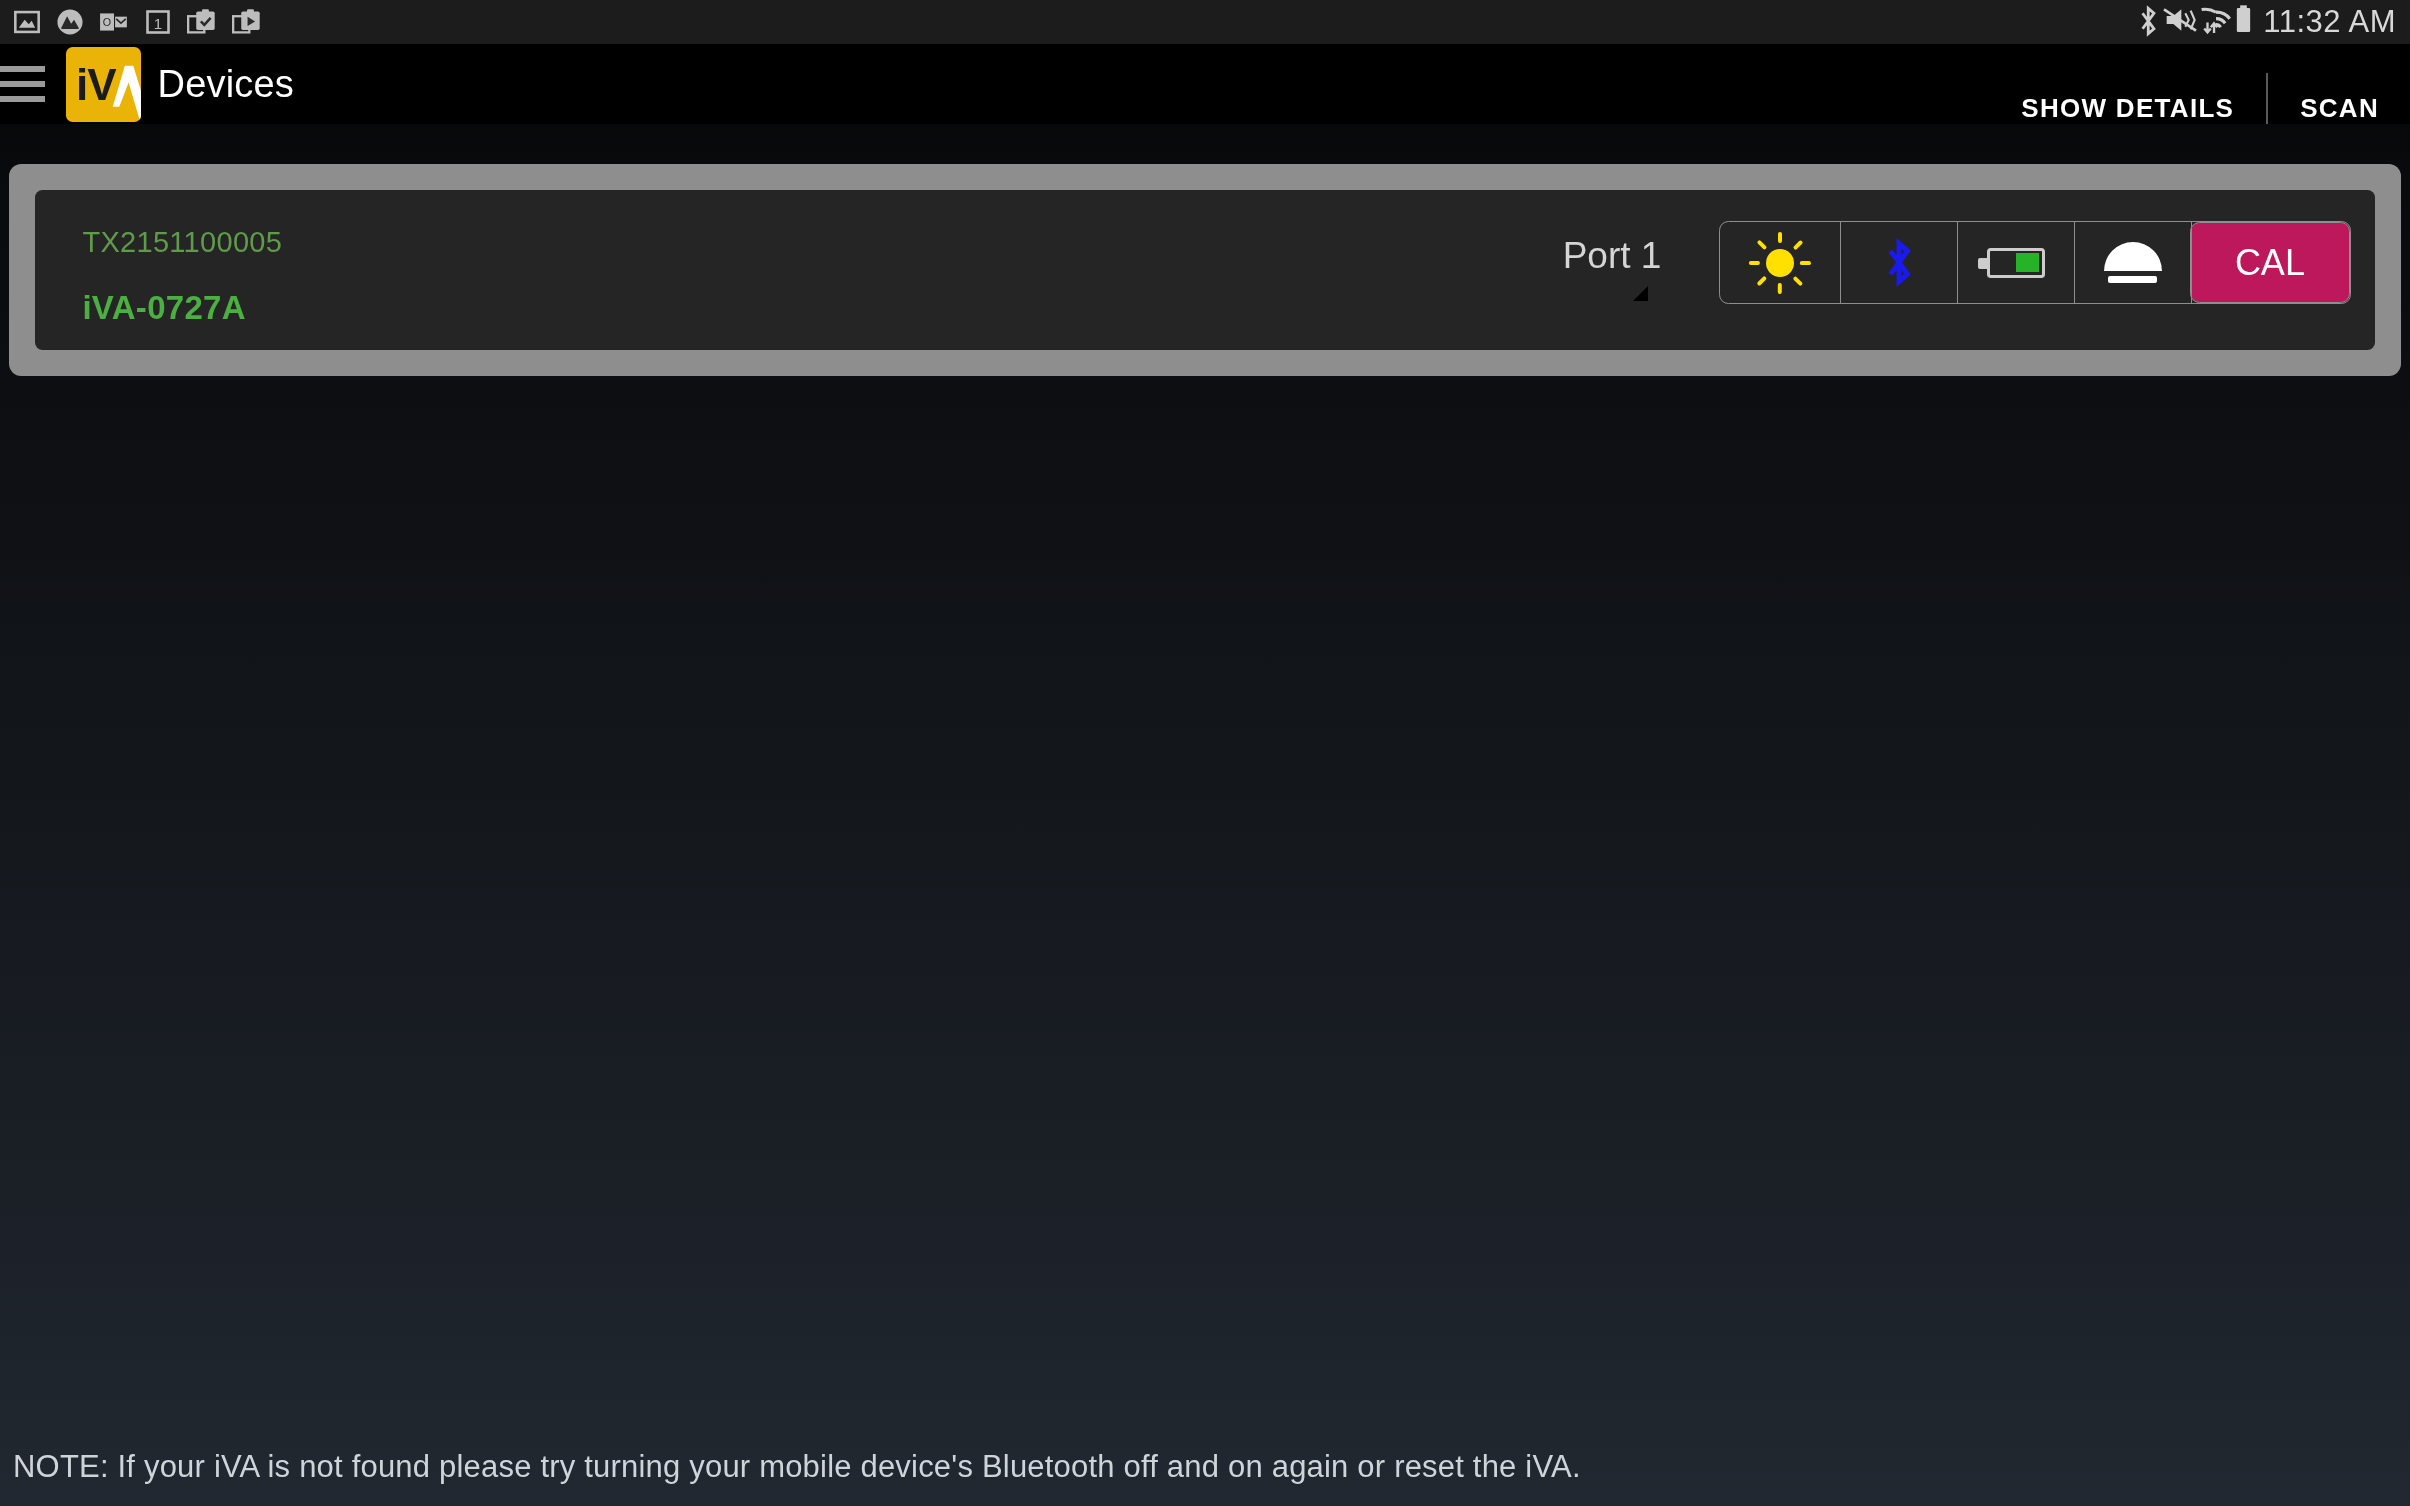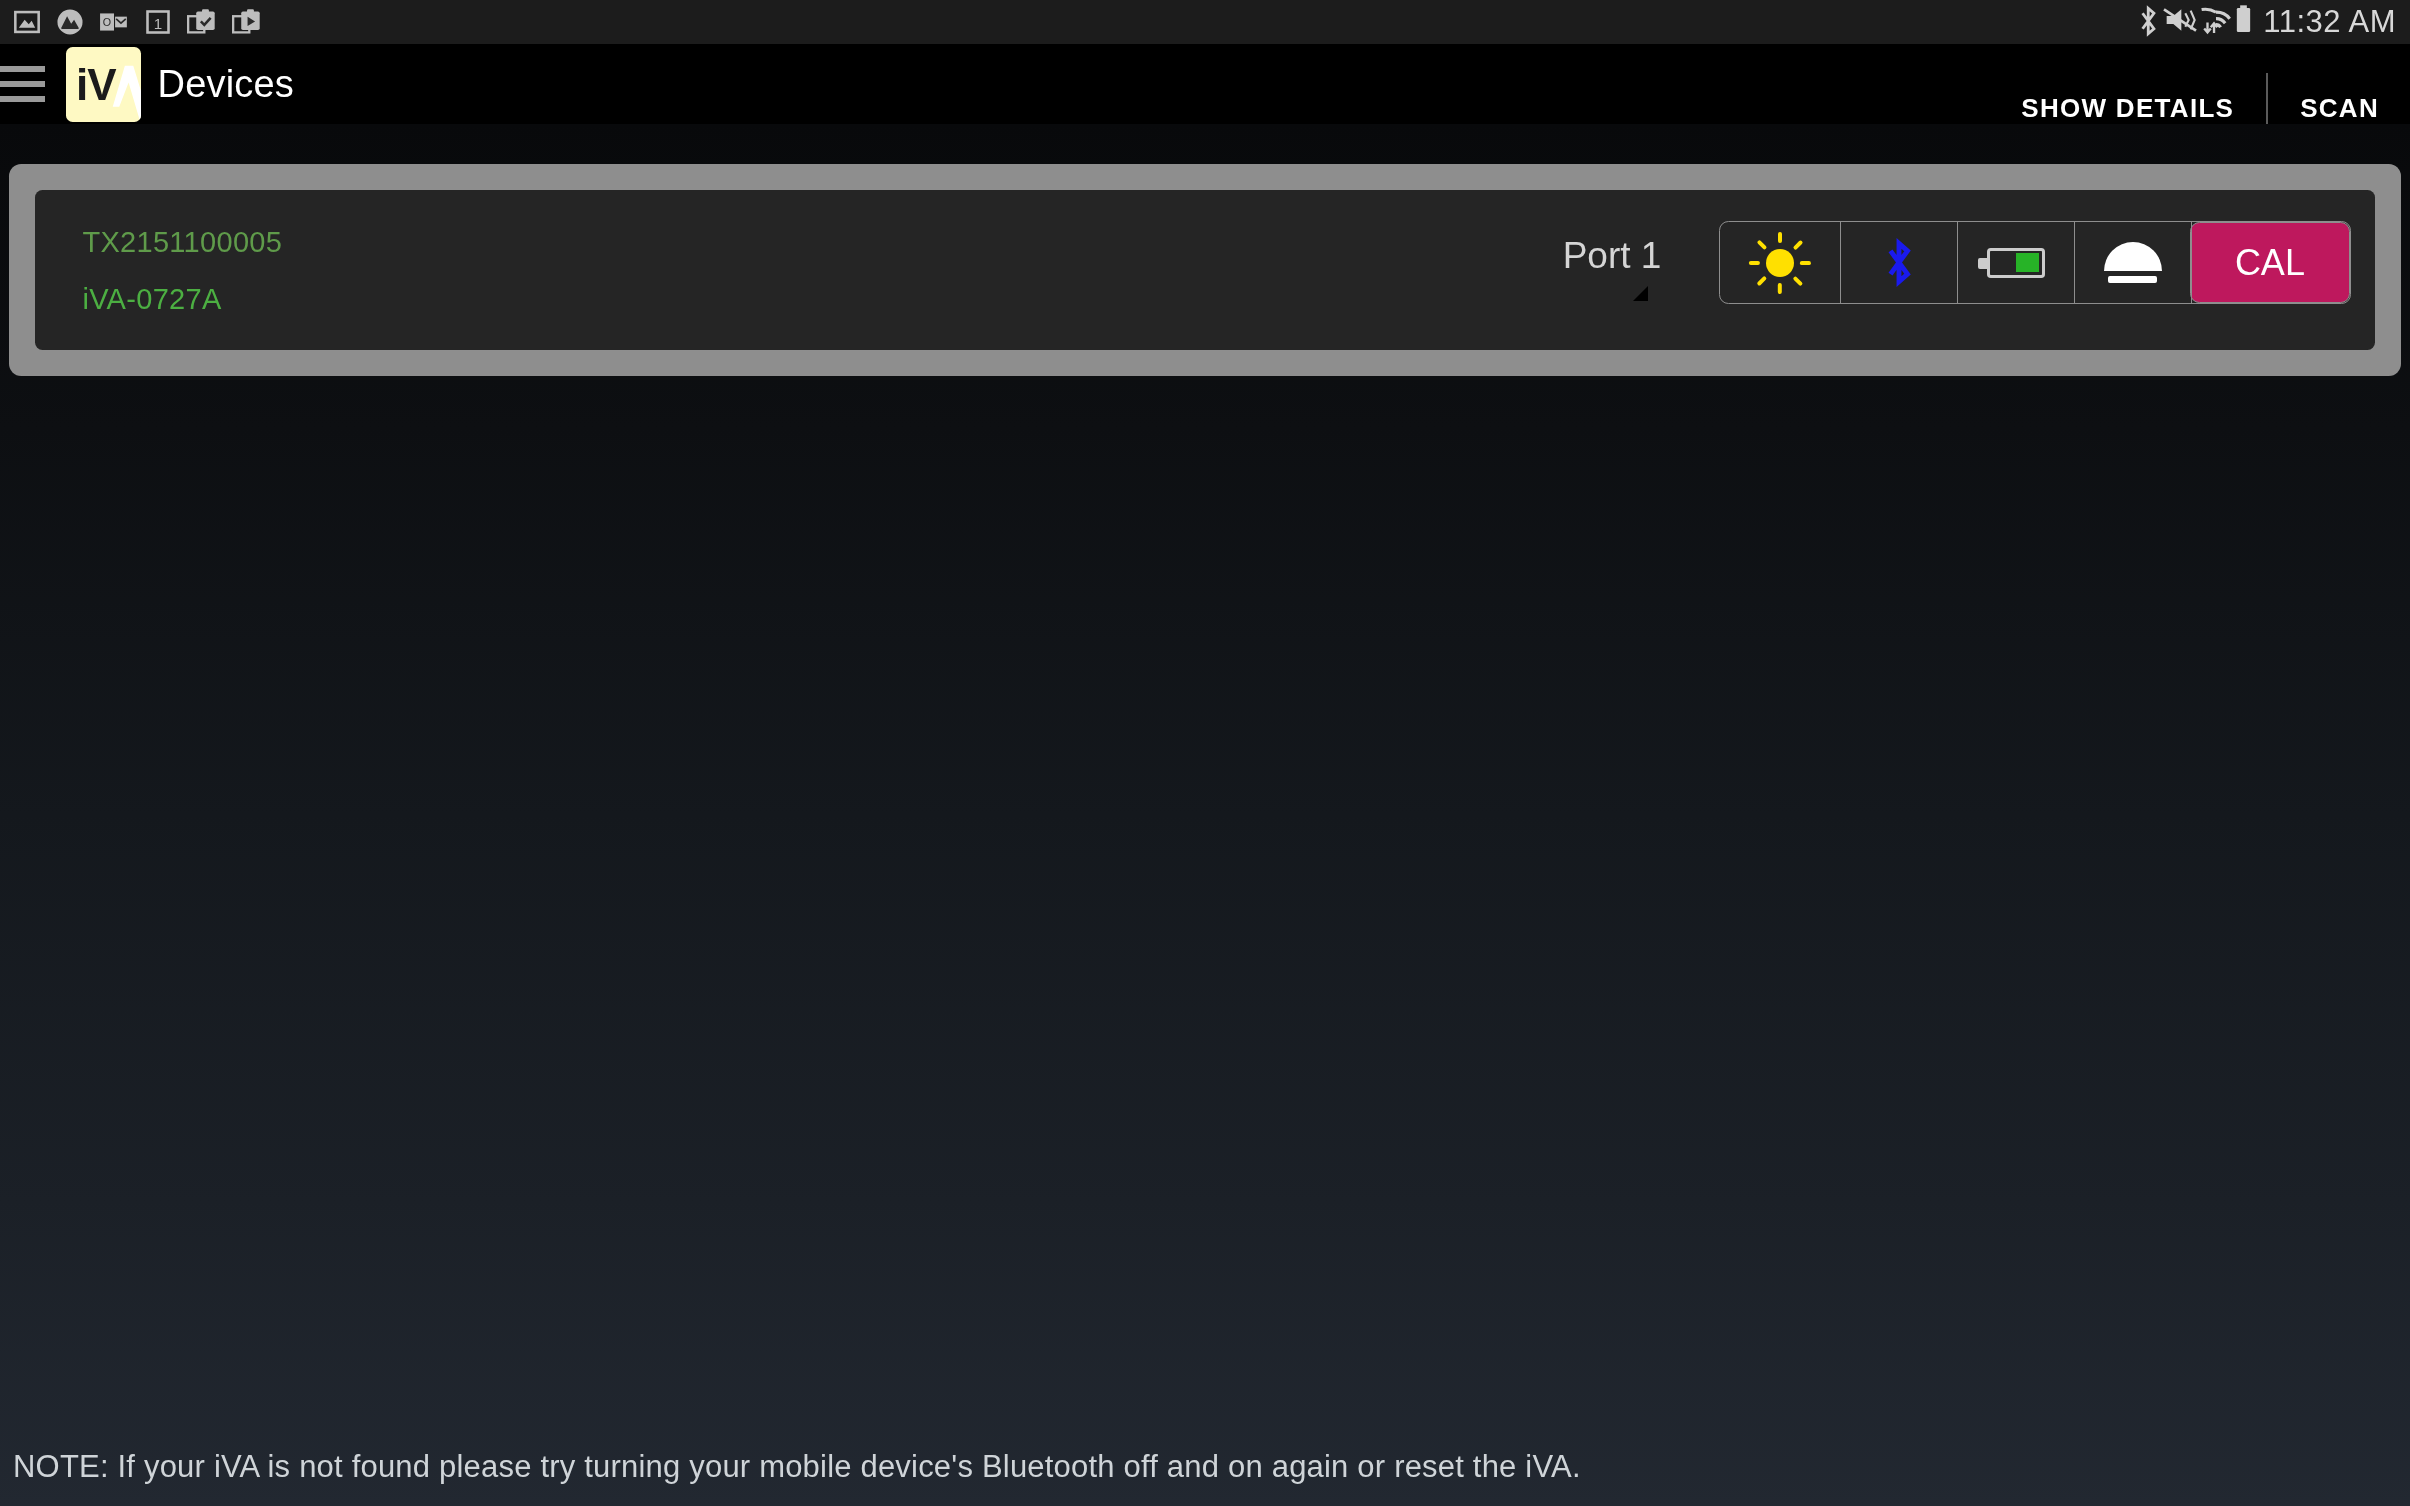--- a/index.html
+++ b/index.html
@@ -36,21 +36,21 @@
   .hamburger{
     width:58px; margin-left:0; padding-left:0;
     display:flex; flex-direction:column; gap:8.5px;
     align-items:flex-start;
   }
   .hamburger span{
     display:block; width:45px; height:6.6px; background:#9a9a9a;
   }
   .logo{
     width:75px; height:75px; border-radius:6.6px;
-    background:#fef9c3;
+    background:#eab308;
     position:relative; overflow:hidden; flex:none;
     margin-left:7.5px;
   }
   .logo .iv{
     position:absolute; left:10.4px; top:13px;
     font-size:44px; font-weight:700; color:#1b1b1b;
     font-family:"Liberation Sans", sans-serif; letter-spacing:-0.9px;
   }
   .logo .lam{
     position:absolute; left:43px; top:11.3px; width:42px; height:66px;
@@ -92,21 +92,21 @@
     position:relative;
     display:flex; align-items:center;
   }
   .dev-names{
     position:absolute; left:47px; top:36px;
   }
   .dev-serial{
     color:#5f9b4a; font-size:29px; font-weight:400; letter-spacing:0.3px;
   }
   .dev-model{
-    color:#4caf42; font-size:29px; font-weight:400; margin-top:24px; letter-spacing:0.3px;
+    color:#4caf42; font-size:33px; font-weight:700; margin-top:30px; letter-spacing:0.3px;
   }
 
   .port-wrap{
     position:absolute; right:714px; top:45px;
     width:169px; text-align:right;
   }
   .port-label{
     color:#d5d5d5; font-size:37px; font-weight:400;
   }
   .port-caret{

